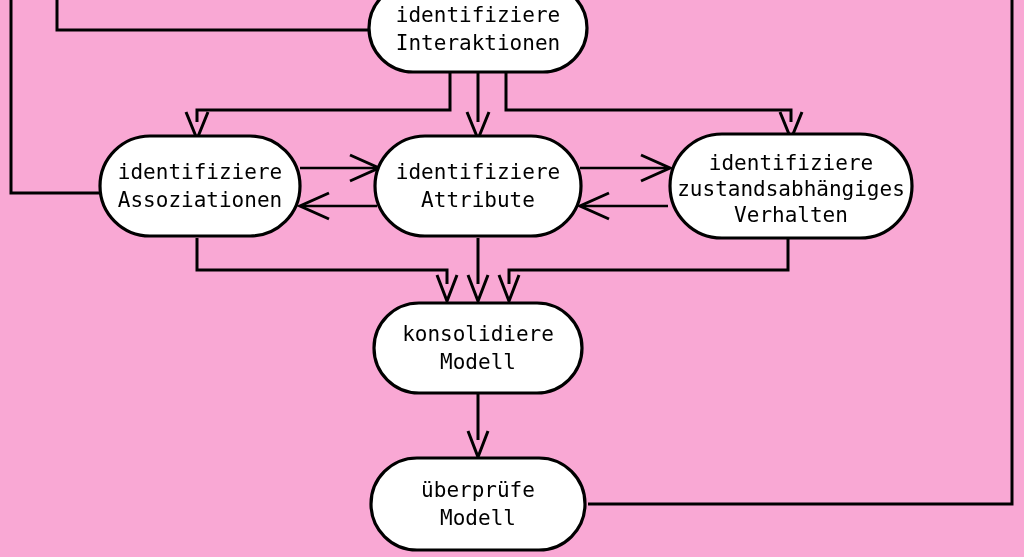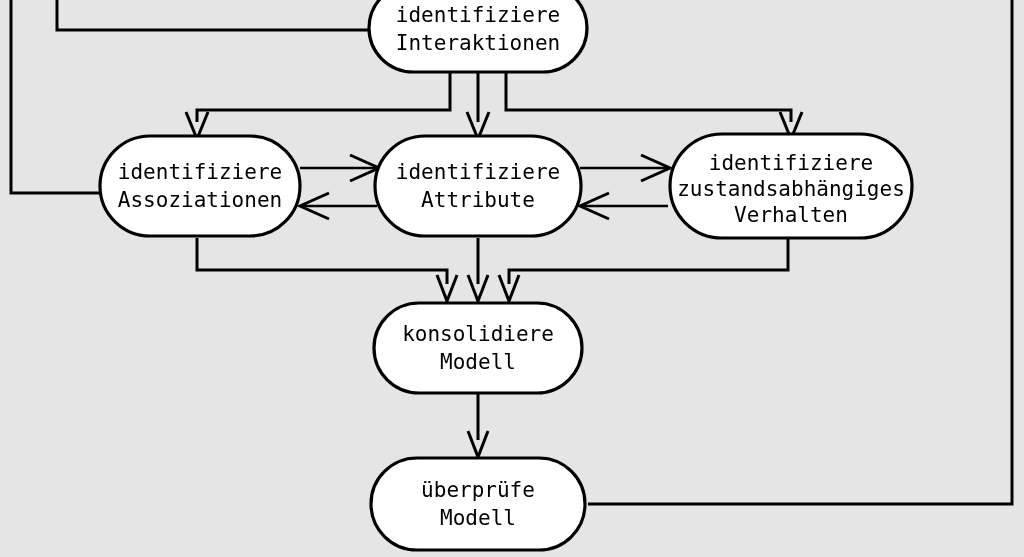--- a/index.html
+++ b/index.html
@@ -4,21 +4,21 @@
 <style>
   html, body {
     margin: 0;
     padding: 0;
     background: #ffffff;
   }
   #diagram-root {
     position: relative;
     width: 1024px;
     height: 557px;
-    background: #e5e5e5;
+    background: #f9a8d4;
     overflow: hidden;
     font-family: "DejaVu Sans Mono", "Liberation Mono", monospace;
   }
   svg#flow {
     display: block;
     width: 1024px;
     height: 557px;
   }
   .node-shape {
     fill: #ffffff;

